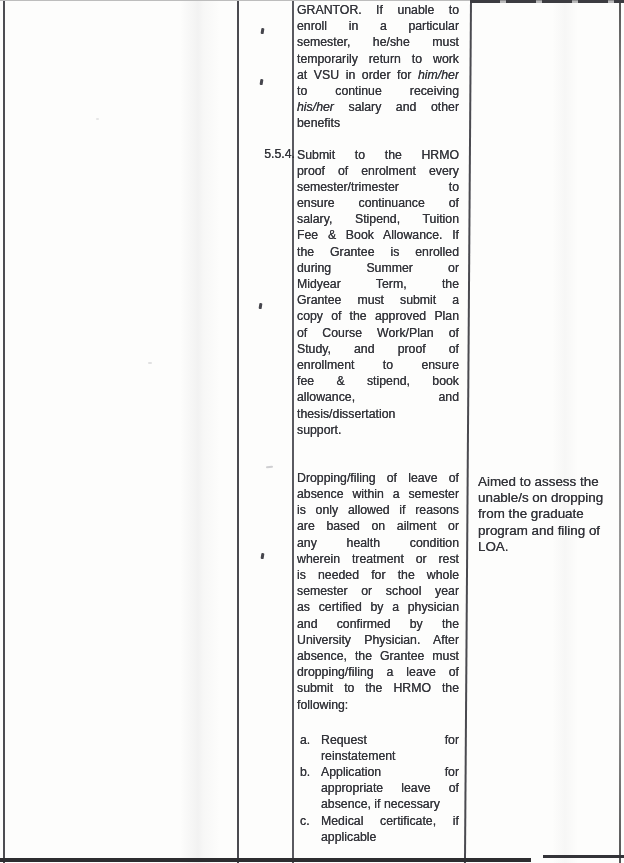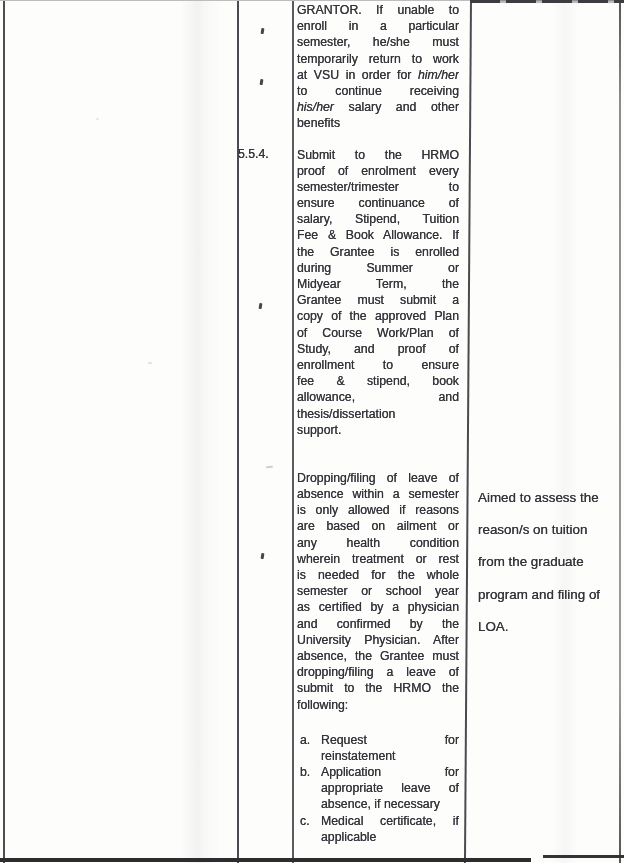--- a/index.html
+++ b/index.html
@@ -31,27 +31,27 @@
   .h-bot-2{left:543px;top:855px;width:81px;height:3px;background:#333338;}
 
   
   .tick{position:absolute;width:2.6px;height:6px;background:#46464d;border-radius:1px;transform:rotate(9deg);}
   .speck{position:absolute;background:rgba(90,90,100,0.28);border-radius:1px;}
 
   
   .doc-text{font-size:12.3px;line-height:16.2px;
     text-shadow:0 0 0.6px rgba(52,53,59,0.85);
     -webkit-text-stroke:0.2px rgba(52,53,59,0.55);}
-  .section-number{position:absolute;left:238px;top:146px;width:57px;}
+  .section-number{position:absolute;left:238px;top:146px;width:57px;text-align:right;}
   .main-text{position:absolute;left:297px;top:2px;width:162px;}
   .para{margin:0;}
   .mb-1{margin-bottom:15px;} .mb-2{margin-bottom:32px;} .mb-3{margin-bottom:19px;}
   .jline{height:16.2px;overflow:hidden;text-align:justify;text-align-last:justify;}
   .jline.lastline{text-align-last:left;}
-  .ragged .jline{text-align:left;text-align-last:left;margin-top:16px;}
+  .ragged .jline{text-align:left;text-align-last:left;}
   .list-item{display:flex;padding-left:3px;}
   .li-marker{width:21px;flex:0 0 21px;}
   .li-lines{flex:1;min-width:0;}
   .right-note{position:absolute;left:478px;top:474px;width:142px;font-size:13.4px;line-height:16.3px;}
   i{font-style:italic;}
 </style>
 </head>
 <body>
 
 <div class="page">
@@ -150,20 +150,20 @@
             <div class="jline">Medical certificate, if</div>
             <div class="jline lastline">applicable</div>
           </div>
       </div>
     </div>
   </div>
 
   <div class="right-note doc-text ragged">
     <div class="para">
         <div class="jline">Aimed to assess the</div>
-        <div class="jline">reason/s on tuition</div>
+        <div class="jline">unable/s on dropping</div>
         <div class="jline">from the graduate</div>
         <div class="jline">program and filing of</div>
         <div class="jline lastline">LOA.</div>
       </div>
   </div>
 
 </div>
 
 </body></html>

